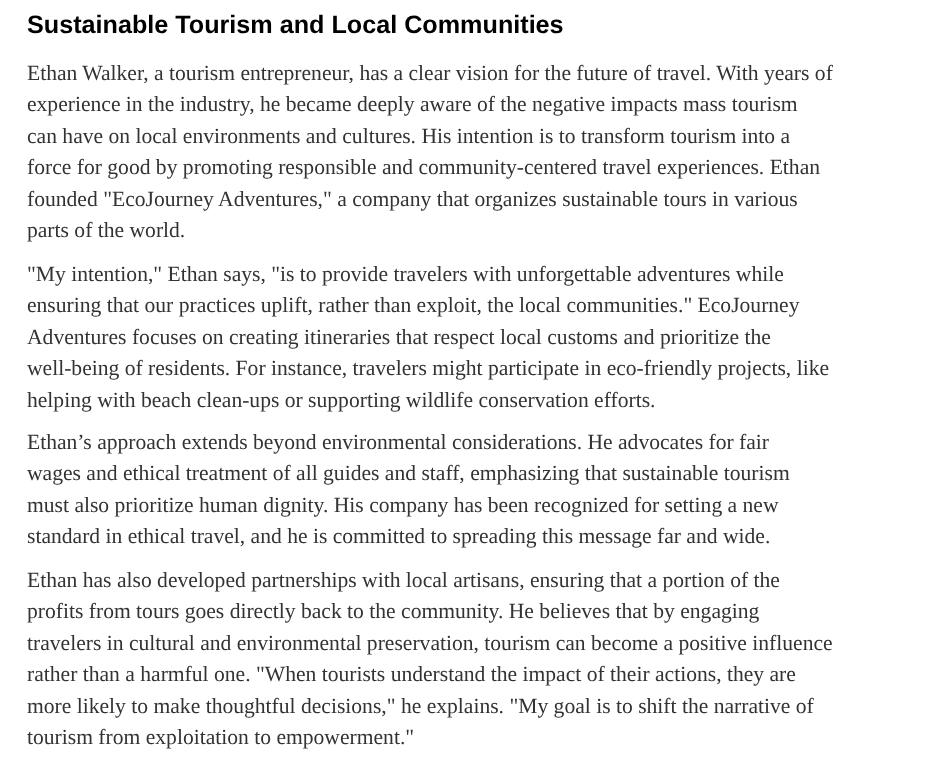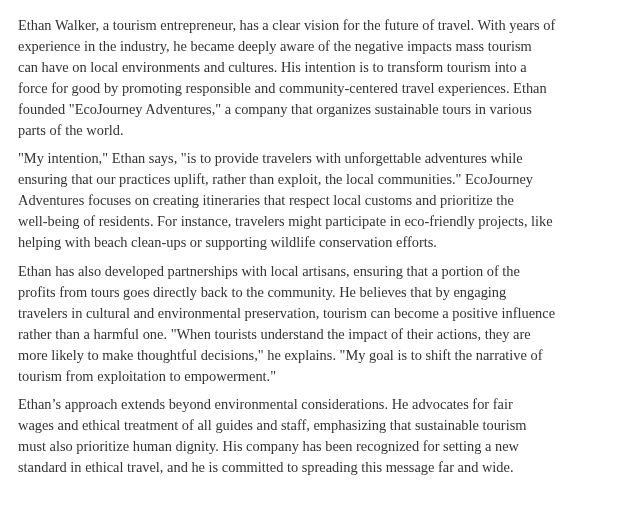--- a/index.html
+++ b/index.html
@@ -29,38 +29,39 @@
       margin: 7.5px 0;
       line-height: 21px;
       white-space: pre-line; 
       font-family: Liberation Serif, serif;
     }
   </style>
 </head>
 <body>
 
 <div class="page">
+  <h3 class="doc-title">Sustainable Tourism and Local Communities</h3>
 
   <p class="doc-paragraph">Ethan Walker, a tourism entrepreneur, has a clear vision for the future of travel. With years of
 experience in the industry, he became deeply aware of the negative impacts mass tourism
 can have on local environments and cultures. His intention is to transform tourism into a
 force for good by promoting responsible and community-centered travel experiences. Ethan
 founded "EcoJourney Adventures," a company that organizes sustainable tours in various
 parts of the world.</p>
 
   <p class="doc-paragraph">"My intention," Ethan says, "is to provide travelers with unforgettable adventures while
 ensuring that our practices uplift, rather than exploit, the local communities." EcoJourney
 Adventures focuses on creating itineraries that respect local customs and prioritize the
 well-being of residents. For instance, travelers might participate in eco-friendly projects, like
 helping with beach clean-ups or supporting wildlife conservation efforts.</p>
 
+  <p class="doc-paragraph">Ethan’s approach extends beyond environmental considerations. He advocates for fair
+wages and ethical treatment of all guides and staff, emphasizing that sustainable tourism
+must also prioritize human dignity. His company has been recognized for setting a new
+standard in ethical travel, and he is committed to spreading this message far and wide.</p>
+
   <p class="doc-paragraph">Ethan has also developed partnerships with local artisans, ensuring that a portion of the
 profits from tours goes directly back to the community. He believes that by engaging
 travelers in cultural and environmental preservation, tourism can become a positive influence
 rather than a harmful one. "When tourists understand the impact of their actions, they are
 more likely to make thoughtful decisions," he explains. "My goal is to shift the narrative of
 tourism from exploitation to empowerment."</p>
-
-  <p class="doc-paragraph">Ethan’s approach extends beyond environmental considerations. He advocates for fair
-wages and ethical treatment of all guides and staff, emphasizing that sustainable tourism
-must also prioritize human dignity. His company has been recognized for setting a new
-standard in ethical travel, and he is committed to spreading this message far and wide.</p>
 </div>
 
 </body></html>

